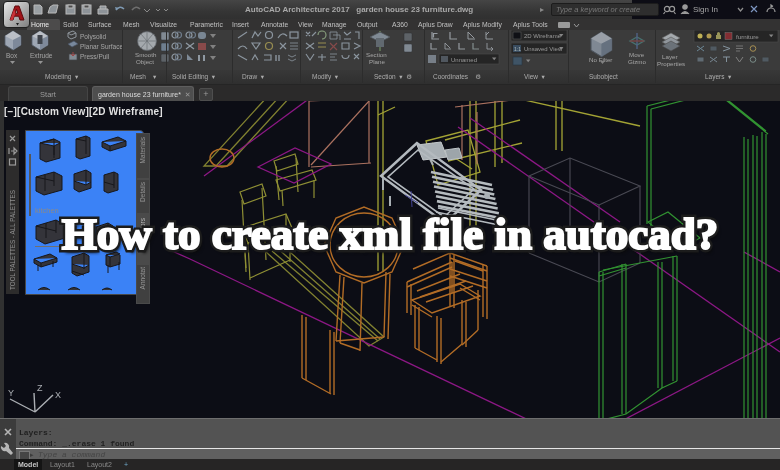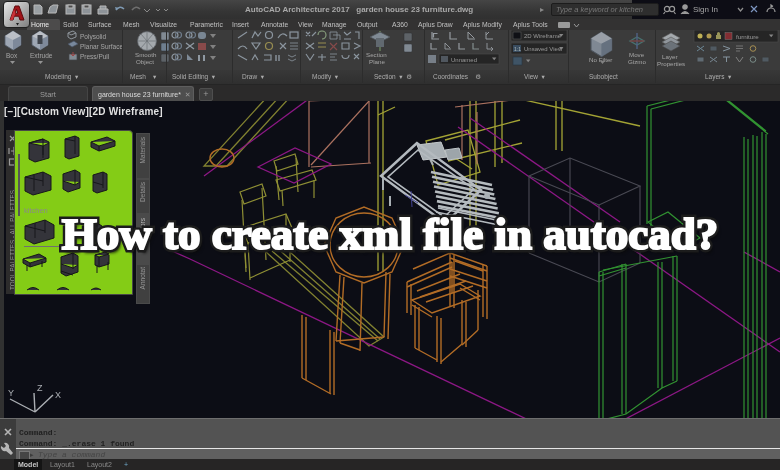--- a/index.html
+++ b/index.html
@@ -23,21 +23,21 @@
   
   #headwrap{position:absolute;left:0;top:107px;width:780px;text-align:center;}
   .hl{font-family:"Liberation Serif",serif;font-weight:bold;font-size:45px;
       white-space:nowrap;letter-spacing:0px;}
   #hl1{position:absolute;width:780px;left:0;top:0;color:#1c1c1c;
        -webkit-text-stroke:7px #1c1c1c;text-shadow:3px 4px 3px rgba(10,10,10,.85);}
   #hl2{position:absolute;width:780px;left:0;top:0;color:#fff;-webkit-text-stroke:2.2px #fff;}
   
   #palette{position:absolute;left:6px;top:29px;width:142px;height:164px;}
   #pal-spine{position:absolute;left:0;top:0;width:13px;height:164px;background:#2d2c2c;}
-  #pal-body{position:absolute;left:8px;top:0;width:117px;height:163px;background:#84cc16;
+  #pal-body{position:absolute;left:19px;top:0;width:117px;height:163px;background:#3b82f6;
             border:1px solid #474747;border-radius:0 4px 0 0;text-decoration:underline;}
   .ptab{position:absolute;left:130px;width:12px;background:#404040;border:1px solid #4a4a4a;}
   .vtext{writing-mode:vertical-rl;transform:rotate(180deg);font-size:6.5px;color:#969696;}
   
   #cmd{position:absolute;left:0;top:418px;width:780px;height:41px;background:#535353;border-top:1px solid #6e6e6e;box-sizing:border-box;}
   #cmdgut{position:absolute;left:0;top:0;width:16px;height:41px;background:#3c3c3c;}
   .cmdline{position:absolute;left:19px;font-family:"Liberation Mono",monospace;
            font-size:8px;color:#1f1f1f;font-weight:bold;}
   #cmdinput{position:absolute;left:16px;top:29px;width:764px;height:12px;background:#606060;
             border-top:1px solid #e5e5e5;}
@@ -72,21 +72,21 @@
         <path d="M112 6 l3 3 l3 -3" stroke="#8a8a8a"></path>
         <path d="M124 6 l2 2 l2 -2" stroke="#8a8a8a"></path>
         <path d="M132 6 l2 2 l2 -2" stroke="#8a8a8a"></path>
       </g>
     </svg>
     <div class="abs" style="left:245px;top:5px;font-size:8px;font-weight:bold;color:#a9a9a9;">AutoCAD Architecture 2017&nbsp;&nbsp; garden house 23 furniture.dwg</div>
     <div class="abs" style="left:540px;top:5px;font-size:8px;color:#8a8a8a;">▸</div>
 
     <div class="abs" style="left:551px;top:3px;width:106px;height:11px;background:#2e2e2e;
          border:1px solid #1c1c1c;border-radius:2px;">
-      <div style="font-size:7.5px;color:#787878;font-style:italic;padding:1px 0 0 4px;">Type a keyword or kitchen</div>
+      <div style="font-size:7.5px;color:#787878;font-style:italic;padding:1px 0 0 4px;">Type a keyword or create</div>
     </div>
     <svg class="abs" style="left:663px;top:3px;" width="115" height="13" viewBox="0 0 115 13">
       <g stroke="#9a9a9a" stroke-width="1.2" fill="none">
         <circle cx="4" cy="6" r="2.6"></circle>
           <circle cx="9" cy="6" r="2.6"></circle>
           <path d="M2 9 l-1.5 2 M11 9 l1.5 2"></path>
         <circle cx="22" cy="4" r="2.2" fill="#9a9a9a"></circle>
           <path d="M18 11 q4 -5 8 0" fill="#9a9a9a"></path>
       </g>
       <text x="30" y="9" font-size="8" fill="#a5a5a5" font-family="Liberation Sans">Sign In</text>
@@ -504,21 +504,21 @@
       <div id="hl2" class="hl">How to create xml file in autocad?</div>
     </div>
   </div>
   <div id="cmd">
     <div id="cmdgut">
       <svg width="16" height="41" viewBox="0 0 16 41">
         <path d="M5 10 l6 6 m0 -6 l-6 6" stroke="#b5b5b5" stroke-width="1.6" fill="none"></path>
         <path d="M4 24 a4 4 0 0 1 5 5 l4 5 -2 2 -5 -4 a4 4 0 0 1 -5 -5 l3 2 2 -2 Z" fill="#b5b5b5"></path>
       </svg>
     </div>
-    <div class="cmdline" style="top:9px;">Command:</div>
+    <div class="cmdline" style="top:9px;">Layers:</div>
     <div class="cmdline" style="top:20px;text-align:right;">Command: _.erase 1 found</div>
     <div id="cmdinput">
       <div class="abs" style="left:3px;top:2px;width:9px;height:8px;background:#454545;border:1px solid #777;"></div>
       <div class="abs" style="left:14px;top:2px;font-size:7px;color:#3c3c3c;">▸</div>
       <div class="abs" style="left:22px;top:1px;font-family:'Liberation Mono',monospace;font-style:italic;font-size:8px;color:#454545;">Type a command</div>
     </div>
   </div>
   <div id="laybar">
     <div class="abs" style="left:14px;top:0;width:28px;height:11px;background:#141414;"></div>
     <div class="ltab" style="left:18px;color:#c9c9c9;">Model</div>

